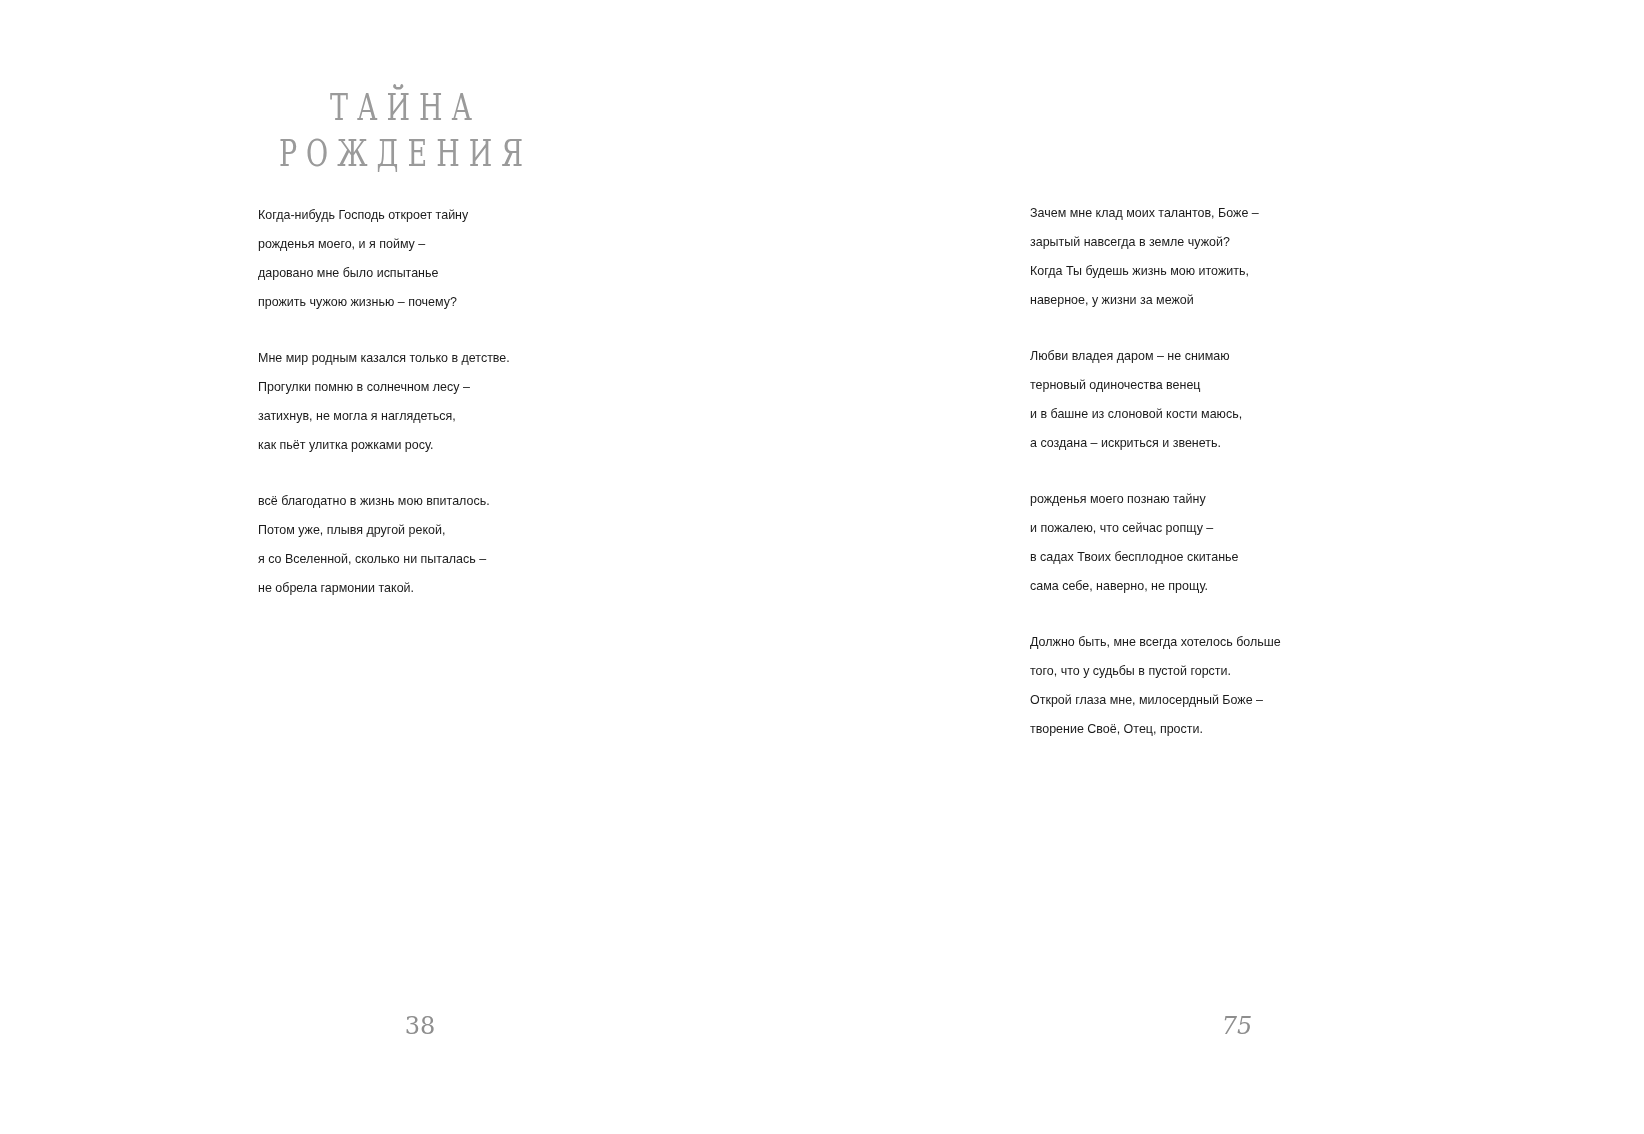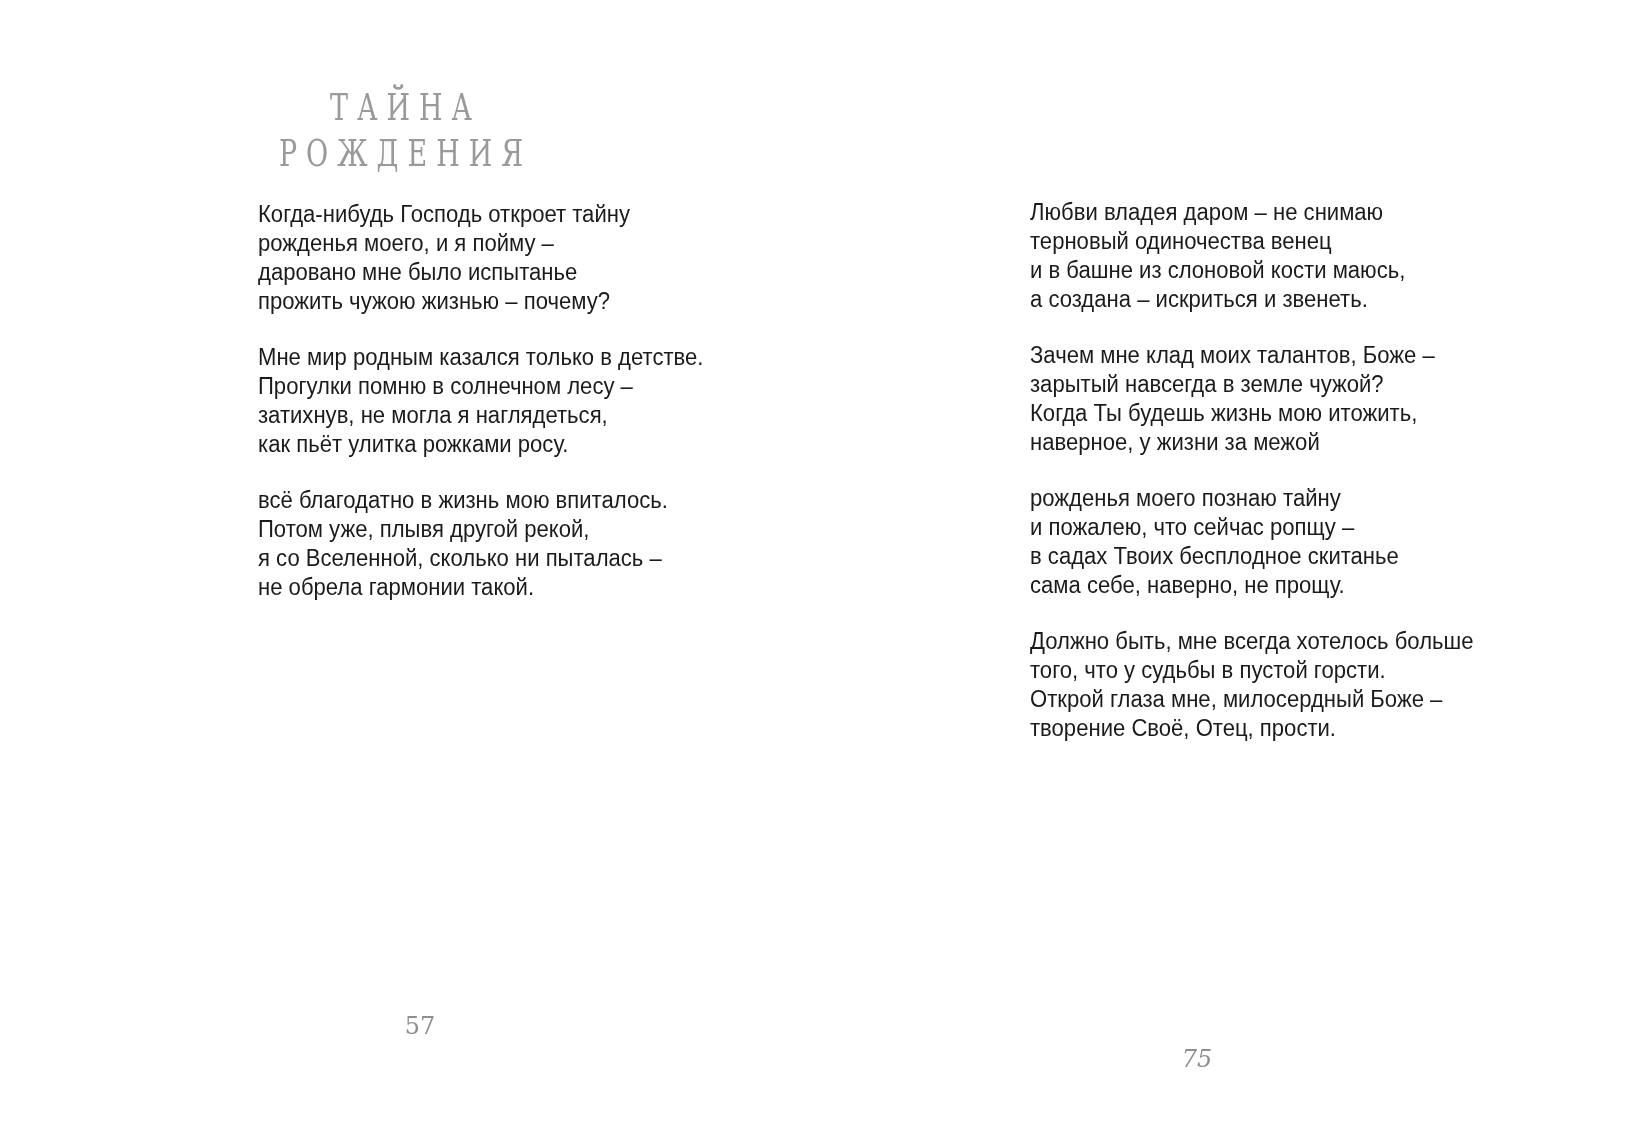--- a/index.html
+++ b/index.html
@@ -37,21 +37,21 @@
     line-height: 33px;
     transform: scaleY(1.38);
     transform-origin: center top;
     margin-bottom: 13px;
     white-space: nowrap;
   }
   
   .col {
     position: absolute;
     width: 480px;
-    font-size: 23px;
+    font-size: 13px;
     line-height: 29px;
     color: #1b1b1b;
   }
   .col-left  { left: 258px;  top: 200px; }
   .col-right { left: 1030px; top: 198px; }
   .stanza { margin: 0 0 27px 0; padding: 0; }
   .line {
     white-space: nowrap;
     transform: scaleX(0.96);
     transform-origin: left center;
@@ -60,21 +60,21 @@
   .page-num {
     position: absolute;
     top: 1012px;
     width: 80px;
     text-align: center;
     font-family: "DejaVu Serif", serif;
     font-size: 24px;
     color: #8e8e8e;
   }
   .page-num-left  { left: 380px; }
-  .page-num-right { left: 1157px; font-style: italic; margin-top: 33px; }
+  .page-num-right { left: 1197px; font-style: italic; }
 </style>
 </head>
 <body>
 
 <div class="spread">
 
   <div>
 
     <div class="poem-title">
       <span class="t-line">ТАЙНА</span><br>
@@ -95,37 +95,37 @@
         <div class="line">как пьёт улитка рожками росу.</div>
       </div>
       <div class="stanza">
         <div class="line">всё благодатно в жизнь мою впиталось.</div>
         <div class="line">Потом уже, плывя другой рекой,</div>
         <div class="line">я со Вселенной, сколько ни пыталась –</div>
         <div class="line">не обрела гармонии такой.</div>
       </div>
     </div>
 
-    <div class="page-num page-num-left">57</div>
+    <div class="page-num page-num-left">38</div>
   </div>
 
   <div>
 
     <div class="col col-right">
       <div class="stanza">
+        <div class="line">Зачем мне клад моих талантов, Боже –</div>
+        <div class="line">зарытый навсегда в земле чужой?</div>
+        <div class="line">Когда Ты будешь жизнь мою итожить,</div>
+        <div class="line">наверное, у жизни за межой</div>
+      </div>
+      <div class="stanza">
         <div class="line">Любви владея даром – не снимаю</div>
         <div class="line">терновый одиночества венец</div>
         <div class="line">и в башне из слоновой кости маюсь,</div>
         <div class="line">а создана – искриться и звенеть.</div>
-      </div>
-      <div class="stanza">
-        <div class="line">Зачем мне клад моих талантов, Боже –</div>
-        <div class="line">зарытый навсегда в земле чужой?</div>
-        <div class="line">Когда Ты будешь жизнь мою итожить,</div>
-        <div class="line">наверное, у жизни за межой</div>
       </div>
       <div class="stanza">
         <div class="line">рожденья моего познаю тайну</div>
         <div class="line">и пожалею, что сейчас ропщу –</div>
         <div class="line">в садах Твоих бесплодное скитанье</div>
         <div class="line">сама себе, наверно, не прощу.</div>
       </div>
       <div class="stanza">
         <div class="line">Должно быть, мне всегда хотелось больше</div>
         <div class="line">того, что у судьбы в пустой горсти.</div>

